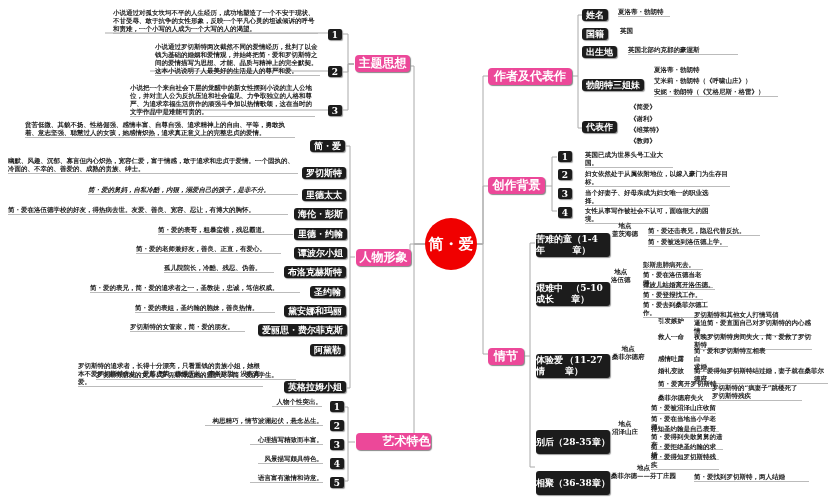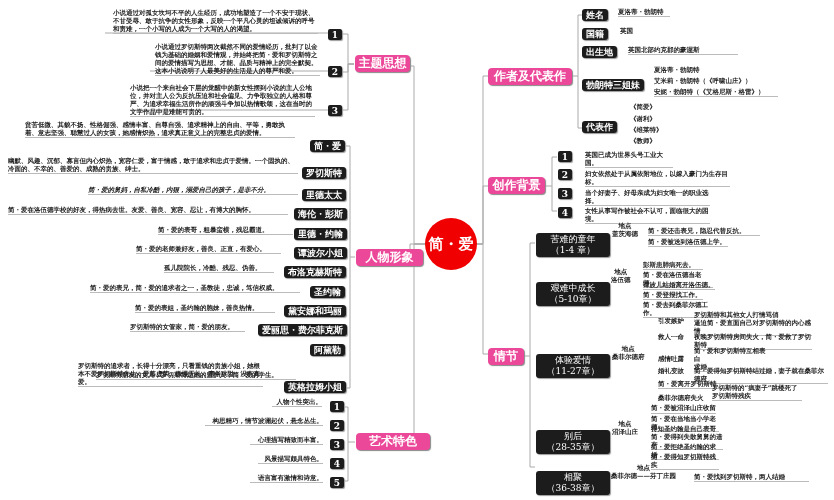--- a/index.html
+++ b/index.html
@@ -4,21 +4,21 @@
 <style>
   html,body{margin:0;padding:0;background:#fff;}
   body{width:834px;height:500px;position:relative;overflow:hidden;font-family:"DejaVu Serif","Liberation Serif",serif;color:#111;}
   svg.lines{position:absolute;left:0;top:0;width:834px;height:500px;}
   .center{position:absolute;left:425px;top:218px;width:52px;height:52px;border-radius:50%;background:#f00000;color:#fff;font-weight:bold;font-size:15px;display:flex;align-items:center;justify-content:center;font-family:"DejaVu Sans","Liberation Sans",sans-serif;}
   .main{position:absolute;background:#ec4899;color:#fff;font-weight:bold;font-size:12px;border-radius:4px;display:flex;align-items:center;justify-content:center;height:17px;font-family:"DejaVu Sans","Liberation Sans",sans-serif;box-shadow:1px 1px 1px #888;}
   .blk{position:absolute;background:#1c1c1c;color:#fff;font-weight:bold;font-size:9px;border-radius:3px;display:flex;align-items:center;justify-content:center;height:12px;padding:0 4px;box-shadow:1px 1px 1px #999;white-space:nowrap;}
   .num{position:absolute;background:#1c1c1c;color:#fff;font-weight:bold;font-size:9px;border-radius:2px;width:14px;height:11px;display:flex;align-items:center;justify-content:center;box-shadow:1px 1px 1px #999;}
   .txt{position:absolute;font-size:6.5px;line-height:8px;font-weight:bold;color:#222;border-bottom:1px solid #bbb;white-space:pre-line;}
   .plain{position:absolute;font-size:6.5px;line-height:8px;font-weight:bold;color:#222;white-space:pre-line;}
-  .chap{position:absolute;background:#1c1c1c;color:#fff;font-weight:normal;font-size:9px;border-radius:3px;width:74px;height:24px;display:flex;flex-direction:column;align-items:center;justify-content:center;line-height:11px;box-shadow:1px 1px 1px #999;}
+  .chap{position:absolute;background:#1c1c1c;color:#fff;font-weight:bold;font-size:9px;border-radius:3px;width:74px;height:24px;display:flex;flex-direction:row;align-items:center;justify-content:center;line-height:11px;box-shadow:1px 1px 1px #999;}
 </style>
 </head>
 <body>
 
 <svg class="lines" viewBox="0 0 834 500">
   <g fill="none" stroke="#aaa" stroke-width="1">
 
     <path d="M425 244 H414 V66 H410"></path>
     <path d="M425 244 H410 V257 H402"></path>
     <path d="M425 244 H414 V442 H410"></path>
@@ -57,21 +57,21 @@
 <div class="main" style="left:355px;top:55px;width:55px;">
     <span>主题思想</span>
   </div>
 <div class="txt" style="left:113px;top:9px;width:205px;">小说通过对孤女坎坷不平的人生经历，成功地塑造了一个不安于现状、不甘受辱、敢于抗争的女性形象，反映一个平凡心灵的坦诚倾诉的呼号和责难，一个小写的人成为一个大写的人的渴望。</div>
 <div class="num" style="left:328px;top:29px;">1</div>
 <div class="txt" style="left:155px;top:43px;width:165px;">小说通过罗切斯特两次截然不同的爱情经历，批判了以金钱为基础的婚姻和爱情观，并始终把简・爱和罗切斯特之间的爱情描写为思想、才能、品质与精神上的完全默契。这本小说说明了人最美好的生活是人的尊严和爱。</div>
 <div class="num" style="left:328px;top:66px;">2</div>
 <div class="txt" style="left:130px;top:84px;width:185px;">小说把一个来自社会下层的觉醒中的新女性摆到小说的主人公地位，并对主人公为反抗压迫和社会偏见、力争取独立的人格和尊严、为追求幸福生活所作的顽强斗争加以热情歌颂，这在当时的文学作品中是难能可贵的。</div>
 <div class="num" style="left:328px;top:105px;">3</div>
 
-<div class="main" style="left:356px;top:249px;width:67px;">
+<div class="main" style="left:356px;top:249px;width:55px;">
     <span>人物形象</span>
   </div>
 
 <div class="txt" style="left:25px;top:121px;width:270px;">贫苦低微、其貌不扬、性格倔强、感情丰富、自尊自强、追求精神上的自由、平等，勇敢执着、意志坚强、聪慧过人的女孩，她感情炽热，追求真正意义上的完整忠贞的爱情。</div>
 <div class="blk" style="left:310px;top:140px;">简・爱</div>
 
 <div class="txt" style="left:8px;top:157px;width:290px;">幽默、风趣、沉郁、寡言但内心炽热，宽容仁爱，富于情感，敢于追求和忠贞于爱情。一个固执的、冷面的、不幸的、善爱的、成熟的贵族、绅士。</div>
 <div class="blk" style="left:302px;top:167px;">罗切斯特</div>
 
 <div class="txt" style="left:88px;top:186px;width:210px;font-style:italic;">简・爱的舅妈，自私冷酷，内狠，溺爱自己的孩子，是非不分。</div>
@@ -97,21 +97,21 @@
 
 <div class="txt" style="left:130px;top:323px;width:115px;">罗切斯特的女管家，简・爱的朋友。</div>
 <div class="blk" style="left:258px;top:324px;">爱丽思・费尔菲克斯</div>
 
 <div class="txt" style="left:96px;top:342px;width:200px;margin-top:29px;">罗切斯特朋友的女儿，罗切斯特是她的监护人，简・爱的学生。</div>
 <div class="blk" style="left:310px;top:344px;">阿黛勒</div>
 
 <div class="txt" style="left:78px;top:362px;width:185px;">罗切斯特的追求者，长得十分漂亮，只看重钱的贵族小姐，她根本不爱罗切斯特先生，爱慕虚荣，傲慢无礼，庸俗狭隘，没有真爱。</div>
 <div class="blk" style="left:284px;top:381px;">英格拉姆小姐</div>
 
-<div class="main" style="left:356px;top:433px;width:74px;">
+<div class="main" style="left:356px;top:433px;width:49px;padding-left:26px;">
     <span>艺术特色</span>
   </div>
 <div class="txt" style="left:272px;top:398px;width:50px;text-align:right;">人物个性突出。</div>
 <div class="num" style="left:330px;top:401px;">1</div>
 <div class="txt" style="left:205px;top:417px;width:118px;text-align:right;">构思精巧，情节波澜起伏，悬念丛生。</div>
 <div class="num" style="left:330px;top:420px;">2</div>
 <div class="txt" style="left:250px;top:436px;width:73px;text-align:right;">心理描写精致而丰富。</div>
 <div class="num" style="left:330px;top:439px;">3</div>
 <div class="txt" style="left:258px;top:455px;width:65px;text-align:right;">风景描写颇具特色。</div>
 <div class="num" style="left:330px;top:458px;">4</div>

